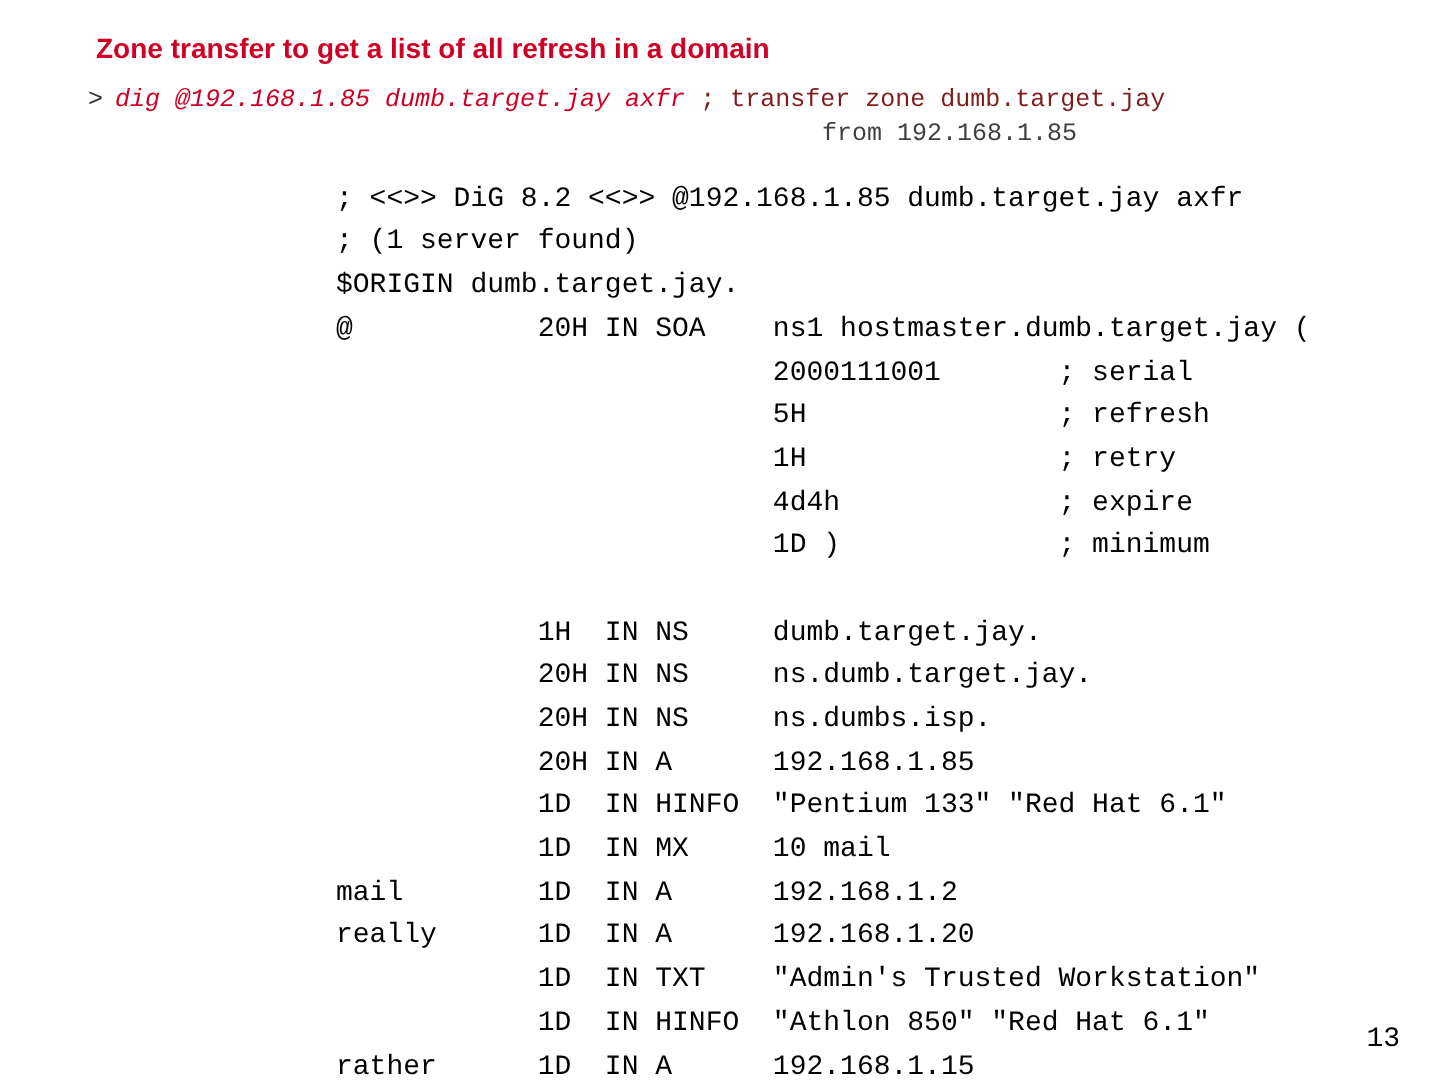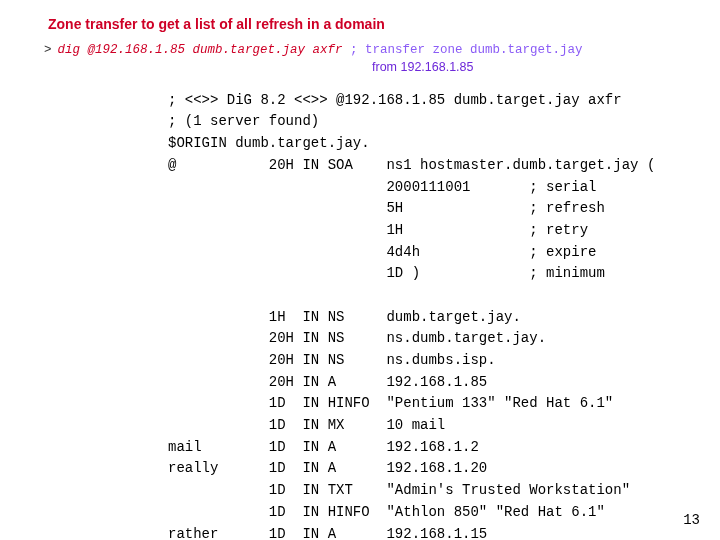--- a/index.html
+++ b/index.html
@@ -33,30 +33,31 @@
     color: #333;
     margin-right: 6px;
     flex: 0 0 auto;
   }
   .cmd-left {
     color: #ce0026;
     white-space: pre;
     font-style: italic;
   }
   .cmd-right {
-    color: #8b5cf6;
+    color: #7f1d1d;
     white-space: pre;
   }
   .cmd-right-line2 {
-    color: #6d28d9;
-    font-family: Liberation Sans, sans-serif;
+    color: #404040;
+    font-family: Liberation Mono, monospace;
     font-size: 12.5px;
     line-height: 1.35;
     padding-left: 372px;
     white-space: pre;
+    margin-left: 39px;
   }
   .zone-block {
     font-family: "Courier New", monospace;
     font-size: 14px;
     line-height: 1.55;
     white-space: pre;
     padding-left: 168px;
     padding-top: 14px;
     color: #000;
   }

